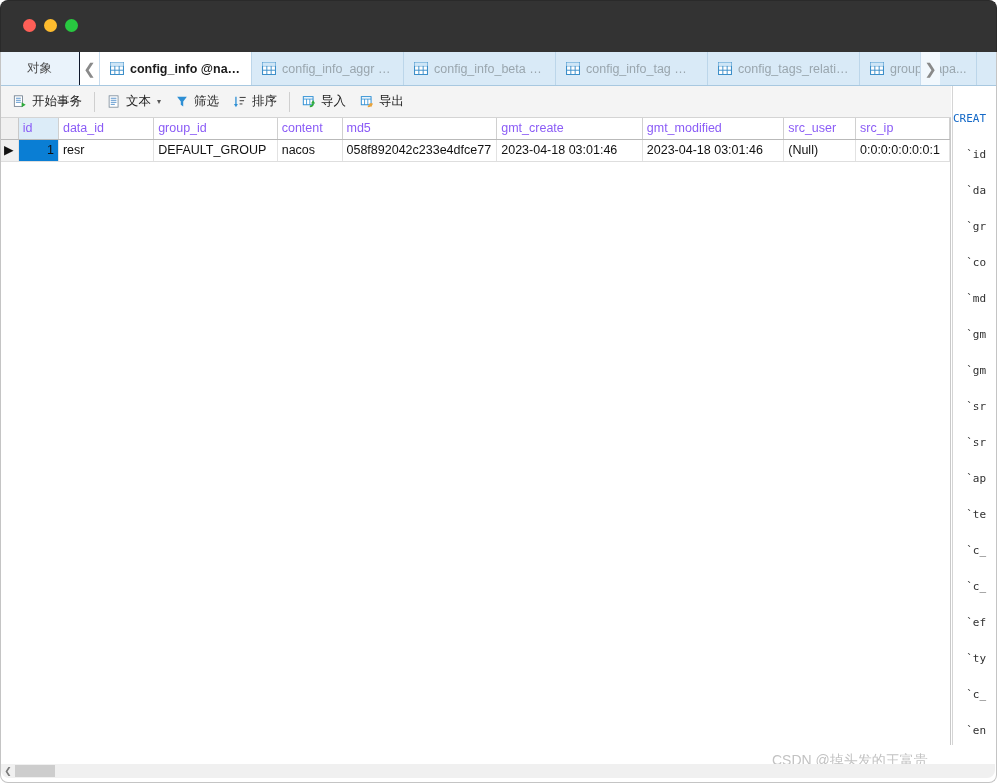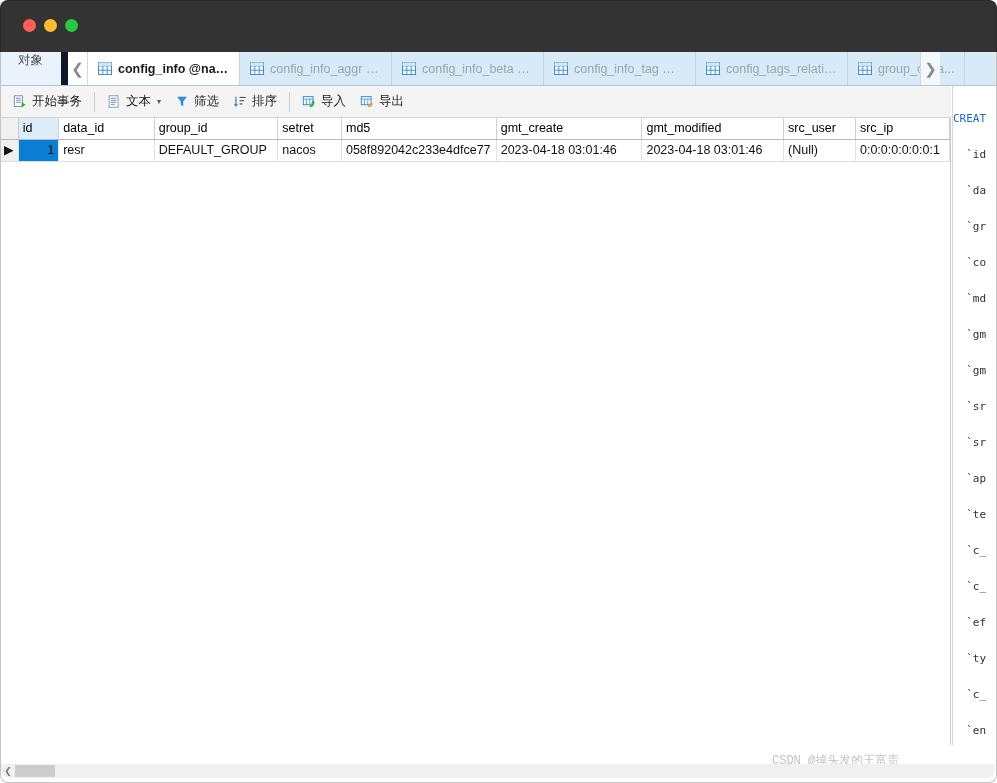--- a/index.html
+++ b/index.html
@@ -40,25 +40,25 @@
   .tabstrip {
     position: absolute; top: 52px; left: 0;
     width: 997px; height: 34px;
     background: #d9eaf7;
     border-bottom: 1px solid #a8c8e0;
     display: flex; align-items: stretch;
     overflow: hidden;
     font-size: 12.5px;
   }
   .objects-btn {
-    width: 68px;
-    display: flex; justify-content: center;
+    width: 80px;
+    display: flex; align-items: center; justify-content: center;
     background: #eaf3fb;
     color: #4a4a4a;
-    border-right: 7px solid #0f172a;
+    border-right: 1px solid #0f172a;
     flex: 0 0 auto;
   }
   .scroll-arrow {
     width: 20px;
     display: flex; align-items: center; justify-content: center;
     background: #ffffff;
     color: #8a8a8a;
     font-size: 15px; font-weight: bold;
     border-right: 1px solid #c9dced;
     flex: 0 0 auto;
@@ -129,21 +129,21 @@
   }
   table.dg { border-collapse: collapse; table-layout: fixed; }
   table.dg th {
     height: 21px;
     background: #ffffff;
     border-right: 1px solid #d0d0d0;
     border-bottom: 1px solid #b9b9b9;
     font-weight: normal;
     text-align: left;
     padding: 0 4px;
-    color: #000000;
+    color: #8b5cf6;
     font-size: 12.5px;
     white-space: nowrap;
     overflow: hidden;
   }
   table.dg th.rowhdr {
     width: 12px; padding: 0; background: #f0f0f0;
     border-right: 1px solid #c9c9c9;
   }
   table.dg th.idcol { background: #dcecf8; }
   table.dg td {
@@ -202,22 +202,22 @@
   }
   .hscroll .arrowL {
     width: 14px; text-align: center; font-size: 9px; color: #7a7a7a;
     cursor: pointer;
   }
   .hscroll .thumb {
     width: 40px; height: 12px; background: #cdcdcd; cursor: pointer;
   }
   .watermark {
     position: absolute; top: 752px; left: 772px;
-    color: #c2c2c2; font-size: 12px;
-    font-family: Liberation Mono, monospace;
+    color: #c2c2c2; font-size: 14px;
+    font-family: Liberation Sans, sans-serif;
     white-space: nowrap;
   }
   .bodyframe {
     position: absolute; top: 52px; left: 0;
     width: 997px; height: 731px;
     border: 1px solid #c4c4c4; border-top: none;
     border-bottom-left-radius: 8px; border-bottom-right-radius: 8px;
     pointer-events: none;
   }
 </style>
@@ -399,21 +399,21 @@
           <col style="width: 145px;">
           <col style="width: 75px;">
           <col style="width: 95px;">
         </colgroup>
       <thead>
         <tr id="dghead">
             <th class="rowhdr"></th>
             <th class="idcol">id</th>
             <th>data_id</th>
             <th>group_id</th>
-            <th>setret</th>
+            <th>content</th>
             <th>md5</th>
             <th>gmt_create</th>
             <th>gmt_modified</th>
             <th>src_user</th>
             <th>src_ip</th>
           </tr>
       </thead>
       <tbody id="dgbody">
           <tr>
             <td class="rowmark">▶</td>

